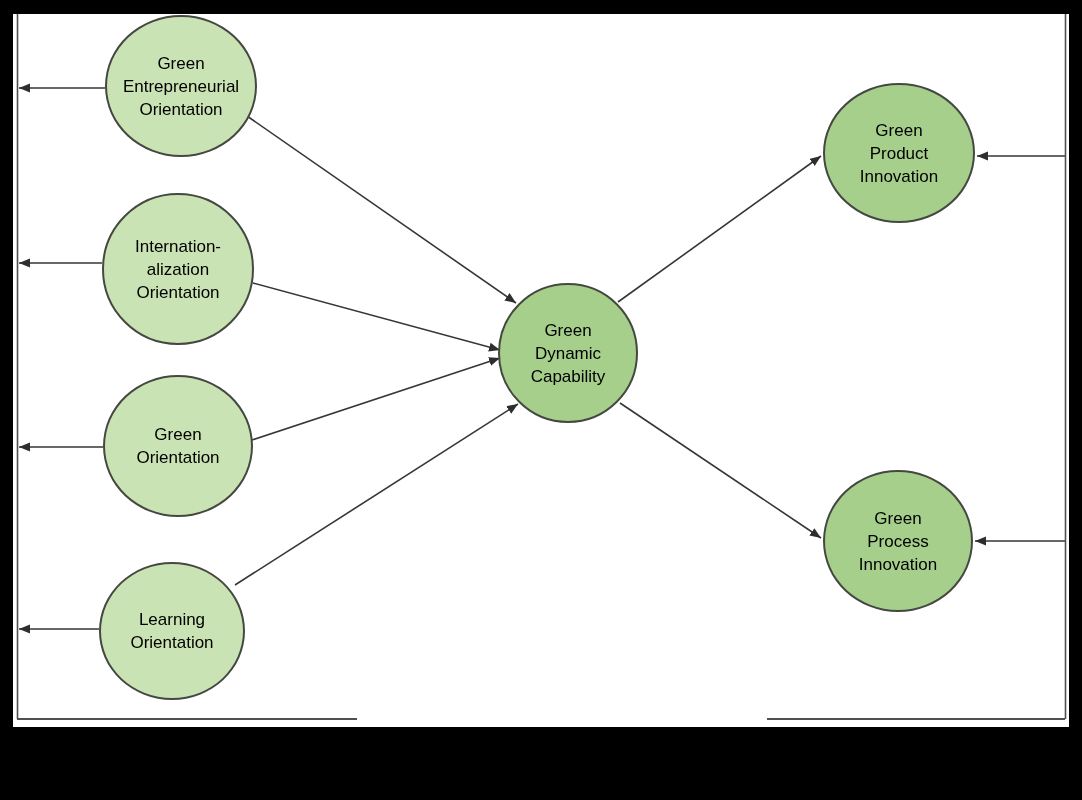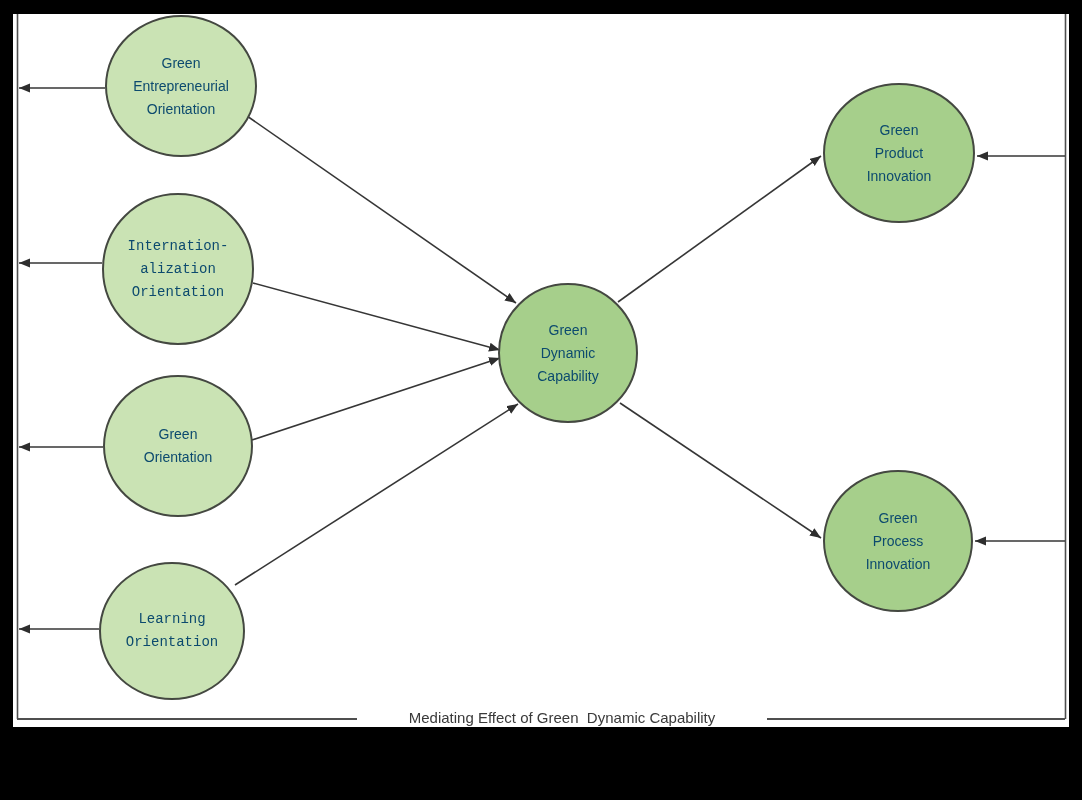--- a/index.html
+++ b/index.html
@@ -34,23 +34,23 @@
   .node {
     position: absolute;
     box-sizing: border-box;
     border-radius: 50%;
     border: 2px solid #444841;
     display: flex;
     align-items: center;
     justify-content: center;
     text-align: center;
     white-space: pre-line;
-    font-size: 14px;
+    font-size: 17px;
     line-height: 23px;
-    color: #0c4a6e;
+    color: #000000;
   }
   .footer-label {
     position: absolute;
     left: 344px;
     top: 694px;
     width: 410px;
     text-align: center;
     font-size: 15px;
     line-height: 20px;
     color: #3a3a3a;
@@ -89,38 +89,37 @@
       <line x1="607" y1="389" x2="808" y2="524" stroke="#363636" stroke-width="1.6" marker-end="url(#arr)"></line>
 
       <line x1="1052" y1="142" x2="964" y2="142" stroke="#363636" stroke-width="1.6" marker-end="url(#arr)"></line>
       <line x1="1052" y1="527" x2="962" y2="527" stroke="#363636" stroke-width="1.6" marker-end="url(#arr)"></line>
     </svg>
 
     <div class="node" style="left: 92px; top: 1px; width: 152px; height: 142px; background-color: rgb(202, 227, 180);">Green
 Entrepreneurial
 Orientation</div>
 
-    <div class="node" style="left: 89px; top: 179px; width: 152px; height: 152px; background-color: rgb(202, 227, 180); font-family: Liberation Mono, monospace;">Internation-
+    <div class="node" style="left: 89px; top: 179px; width: 152px; height: 152px; background-color: rgb(202, 227, 180);">Internation-
 alization
 Orientation</div>
 
     <div class="node" style="left: 90px; top: 361px; width: 150px; height: 142px; background-color: rgb(202, 227, 180);">Green
 Orientation</div>
 
-    <div class="node" style="left: 86px; top: 548px; width: 146px; height: 138px; background-color: rgb(202, 227, 180); font-family: Liberation Mono, monospace;">Learning
+    <div class="node" style="left: 86px; top: 548px; width: 146px; height: 138px; background-color: rgb(202, 227, 180);">Learning
 Orientation</div>
 
     <div class="node" style="left: 485px; top: 269px; width: 140px; height: 140px; background-color: rgb(166, 207, 139);">Green
 Dynamic
 Capability</div>
 
     <div class="node" style="left: 810px; top: 69px; width: 152px; height: 140px; background-color: rgb(166, 207, 139);">Green
 Product
 Innovation</div>
 
     <div class="node" style="left: 810px; top: 456px; width: 150px; height: 142px; background-color: rgb(166, 207, 139);">Green
 Process
 Innovation</div>
 
-    <div class="footer-label">Mediating Effect of Green  Dynamic Capability</div>
 
   </div>
 </div>
 
 </body></html>

